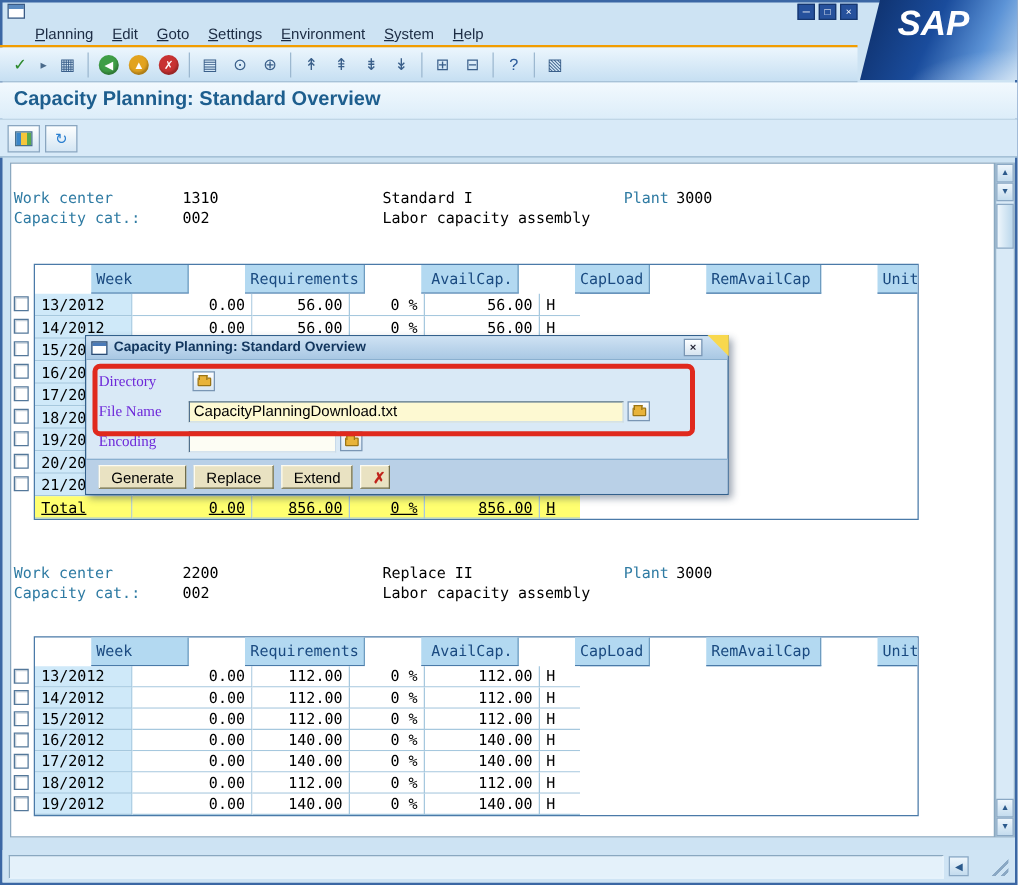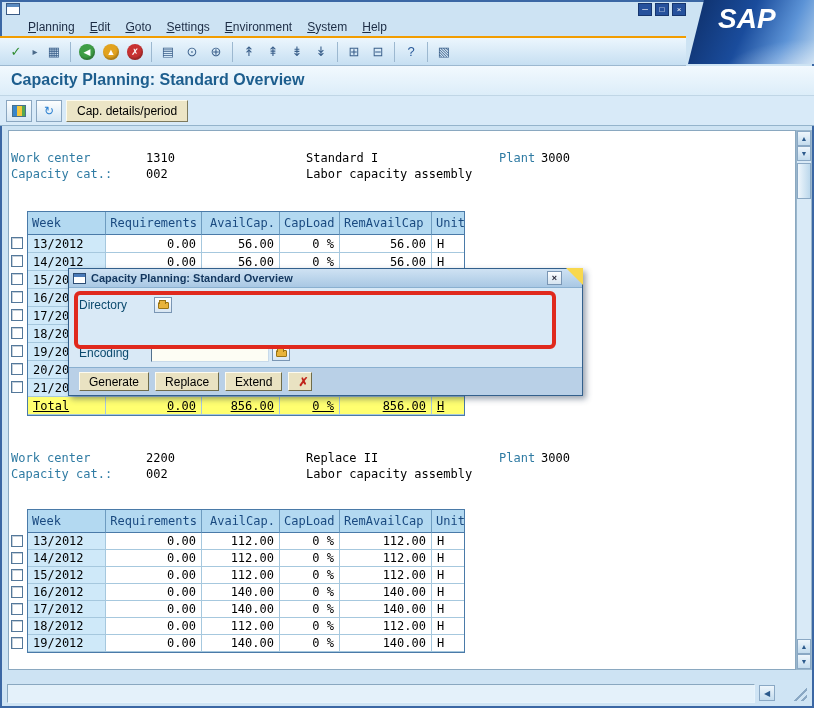--- a/index.html
+++ b/index.html
@@ -56,21 +56,21 @@
   .val { color:#000; }
   .table-block { position:absolute; left:2px; display:flex; align-items:flex-start; }
   .chk-stack { width:16px; }
   .chk-row { display:flex; align-items:center; }
   .chk { width:12px; height:12px; border:1px solid #54789a; background:#fff;
     box-shadow:inset 1px 1px 0 rgba(90,120,150,.35); cursor:default; }
   .tbl { border:1px solid #4a7aa8; display:inline-block; background:#fff; }
   .tr { display:flex; }
   .tr.head { height:23px; }
   .th { background:#b3d9f1; color:#1a4a80; display:flex; align-items:center;
-    border-right:1px solid #6e9cc0; border-bottom:1px solid #4a7aa8; padding:1px 4px; }
+    border-right:1px solid #6e9cc0; border-bottom:1px solid #4a7aa8; padding:1px 4px;margin-left:45px; }
   .td { background:#fff; display:flex; align-items:center;
     border-right:1px solid #a6c8de; border-bottom:1px solid #a6c8de; padding:1px 5px; }
   .tr .th:last-child, .tr .td:last-child { border-right:none; }
   .td.week { background:#cfe9f9; }
   .td.num, .th.c1, .th.c2 { justify-content:flex-end; }
   .tr.total .td { background:#ffff70; }
   .c0{width:78px} .c1{width:96px} .c2{width:78px} .c3{width:60px} .c4{width:92px} .c5{width:32px}
   
   .dialog { position:absolute; left:68px; top:268px; width:515px; height:128px; background:#d9e9f6;
     border:1px solid #33608c; box-shadow:3px 3px 6px rgba(30,50,80,.45); z-index:20; font-size:12px; }
@@ -78,21 +78,21 @@
     align-items:center; gap:5px; padding:0 4px; font-size:11px; font-weight:bold; color:#12365e;
     border-bottom:1px solid #8ab0d0; position:relative; }
   .dialog-title-icon { width:13px; height:11px; background:linear-gradient(#4a7ab8 0 3px,#fff 3px);
     border:1px solid #2c4c74; }
   .dialog-close { margin-left:auto; margin-right:16px; width:15px; height:14px; font-size:9px;
     display:flex; align-items:center; justify-content:center; color:#223;
     background:linear-gradient(#fdfeff,#d6e4f0); border:1px solid #7a96b4; cursor:default; }
   .corner-fold { position:absolute; right:-1px; top:-1px; width:0; height:0;
     border-top:17px solid #f8d84e; border-left:17px solid transparent; }
   .dlg-row { position:absolute; left:10px; display:flex; align-items:center; height:18px; }
-  .dlg-label { width:72px; color:#0c4a6e; }
+  .dlg-label { width:72px; color:#6d28d9;font-family:Liberation Serif, serif; }
   .dlg-input { height:17px; border:1px solid; border-color:#51708c #c8daea #c8daea #51708c;
     padding:0 3px; display:flex; align-items:center; overflow:hidden; white-space:nowrap; }
   .bg-y1 { background:#fdf3ae; } .bg-y2 { background:#fdf9d2; } .bg-w { background:#fdfdf4; }
   .caret { display:inline-block; width:1px; height:12px; background:#000; margin-left:1px; }
   .dlg-fbtn { width:18px; height:16px; margin-left:3px; border:1px solid #7a96b4;
     background:linear-gradient(#fefefe,#d8e6f2); display:flex; align-items:center; justify-content:center; }
   .folder { width:11px; height:7px; background:#e8b33a; border:1px solid #9a7414;
     border-radius:1px; position:relative; }
   .folder::before { content:""; position:absolute; top:-3px; left:0; width:5px; height:3px;
     background:#e8b33a; border:1px solid #9a7414; border-bottom:none; }
@@ -209,21 +209,20 @@
 <div class="screen-title-bar">
   <div class="screen-title">Capacity Planning: Standard Overview</div>
 </div>
 <div class="app-toolbar">
   <div class="app-icon-btn">
     <div class="icon-capview"></div>
   </div>
   <div class="app-icon-btn">
     <div class="icon-refresh">↻</div>
   </div>
-  <button class="cap-btn">Cap. details/period</button>
 </div>
 
 <div class="canvas" id="canvas">
     <span class="lab" style="left: 2px; top: 20px;">Work center</span>
     <span class="val" style="left: 137px; top: 20px;">1310</span>
     <span class="val" style="left: 297px; top: 20px;">Standard I</span>
     <span class="lab" style="left: 490px; top: 20px;">Plant</span>
     <span class="val" style="left: 532px; top: 20px;">3000</span>
     <span class="lab" style="left: 2px; top: 36px;">Capacity cat.:</span>
     <span class="val" style="left: 137px; top: 36px;">002</span>
@@ -459,20 +458,29 @@
     <span>Capacity Planning: Standard Overview</span>
     <div class="dialog-close">×</div>
     <div class="corner-fold"></div>
   </div>
 <div class="dlg-row" style="top: 27px;">
       <span class="dlg-label">Directory</span>
       <div class="dlg-fbtn">
         <div class="folder"></div>
       </div>
     </div>
+    <div class="dlg-row" style="top: 51px;">
+      <span class="dlg-label">File Name</span>
+      <div class="dlg-input bg-y2" style="width: 348px;">
+        <span>CapacityPlanningDownload.txt</span>
+      </div>
+      <div class="dlg-fbtn">
+        <div class="folder"></div>
+      </div>
+    </div>
     <div class="dlg-row" style="top: 75px;">
       <span class="dlg-label">Encoding</span>
       <div class="dlg-input bg-w" style="width: 118px;">
         <span></span>
       </div>
       <div class="dlg-fbtn">
         <div class="folder"></div>
       </div>
     </div>
     <div class="dlg-buttons">

